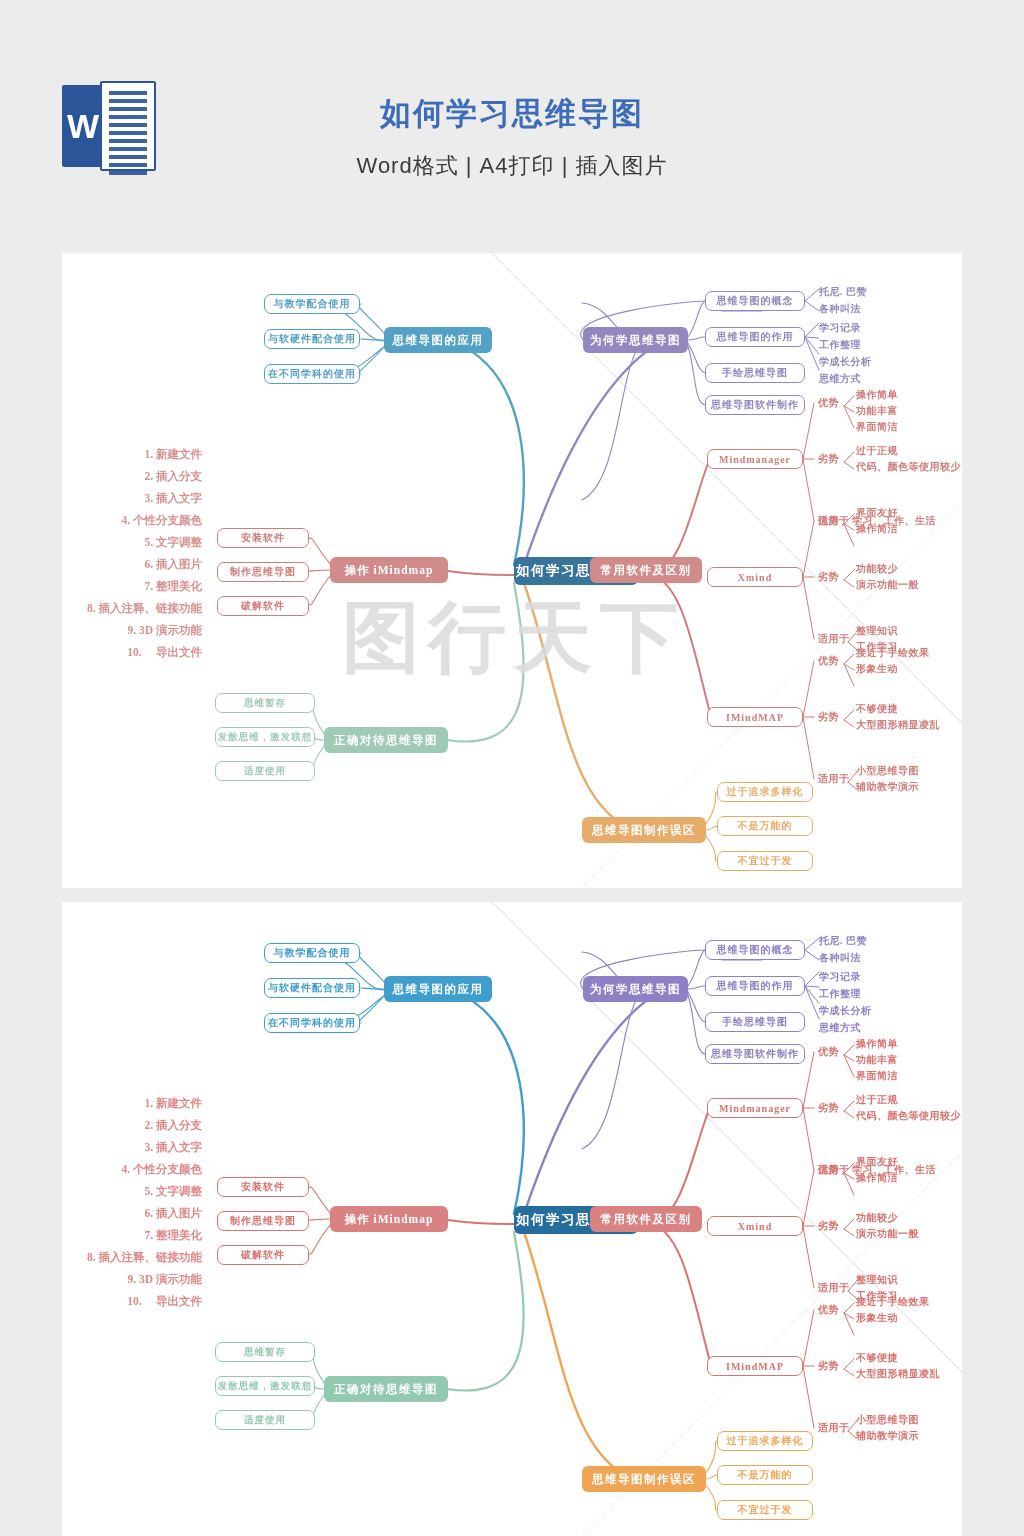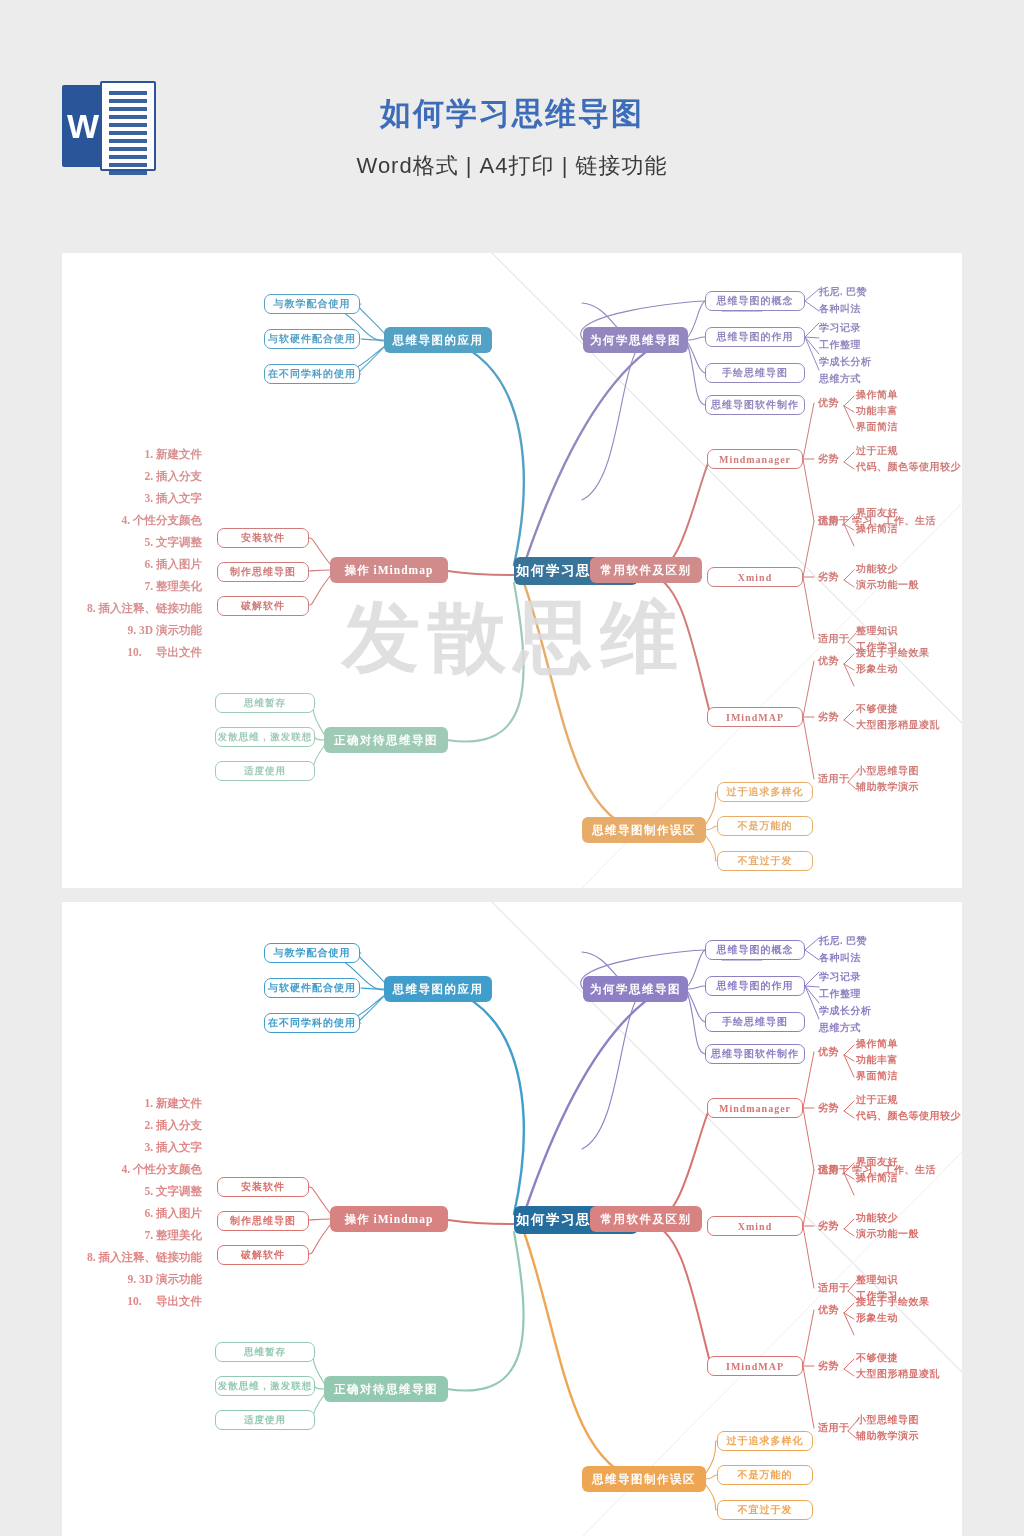--- a/index.html
+++ b/index.html
@@ -97,21 +97,21 @@
         <i></i>
         <i></i>
         <i></i>
         <i></i>
         <i></i>
         <i></i>
         <i></i>
     </div>
   </div>
   <div class="title">如何学习思维导图</div>
-  <div class="subtitle">Word格式 | A4打印 | 链接功能</div>
+  <div class="subtitle">Word格式 | A4打印 | 插入图片</div>
 </div>
 
 <div class="card card-1">
   <div class="canvas">
       <svg class="wires" viewBox="0 0 900 635">
         <path d="M 430 0 L 900 470" fill="none" stroke="#e6e6e6" stroke-width="1.2" stroke-linecap="round"></path>
         <path d="M 520 635 L 900 250" fill="none" stroke="#eeeeee" stroke-width="1" stroke-linecap="round"></path>
         <path d="M 452 312 C 470 230 470 120 390 88" fill="none" stroke="#3f9ecb" stroke-width="2.4" stroke-linecap="round"></path>
         <path d="M 462 312 C 500 200 545 120 600 88" fill="none" stroke="#8f7fc4" stroke-width="2.4" stroke-linecap="round"></path>
         <path d="M 452 322 C 420 322 400 320 386 318" fill="none" stroke="#d9736f" stroke-width="2" stroke-linecap="round"></path>
@@ -156,21 +156,21 @@
         <path d="M 782 411 L 792 401 M 782 411 L 792 417 M 782 411 L 792 433" fill="none" stroke="#d9736f" stroke-width="1" stroke-linecap="round"></path>
         <path d="M 782 467 L 792 457 M 782 467 L 792 474" fill="none" stroke="#d9736f" stroke-width="1" stroke-linecap="round"></path>
         <path d="M 786 529 L 794 520 M 786 529 L 794 536" fill="none" stroke="#d9736f" stroke-width="1" stroke-linecap="round"></path>
         <path d="M 262 481 C 246 456 252 450 253 450" fill="none" stroke="#93c9b0" stroke-width="1.1" stroke-linecap="round"></path>
         <path d="M 262 487 C 252 487 252 484 253 484" fill="none" stroke="#93c9b0" stroke-width="1.1" stroke-linecap="round"></path>
         <path d="M 262 493 C 246 516 252 518 253 518" fill="none" stroke="#93c9b0" stroke-width="1.1" stroke-linecap="round"></path>
         <path d="M 644 571 C 660 548 650 539 655 539" fill="none" stroke="#efa654" stroke-width="1.1" stroke-linecap="round"></path>
         <path d="M 644 577 C 652 577 650 573 655 573" fill="none" stroke="#efa654" stroke-width="1.1" stroke-linecap="round"></path>
         <path d="M 644 583 C 660 604 650 608 655 608" fill="none" stroke="#efa654" stroke-width="1.1" stroke-linecap="round"></path>
       </svg>
-      <div class="watermark">发散思维</div>
+      <div class="watermark">图行天下</div>
       <div class="node solid center-node" style="left: 452px; top: 304px; width: 124px; height: 28px; background: rgb(37, 109, 156); font-size: 13.5px; letter-spacing: 1.5px;">如何学习思维导图</div>
       <div class="node solid" style="left: 322px; top: 74px; width: 108px; height: 26px; background: rgb(63, 158, 203); font-size: 11.5px; letter-spacing: 1.5px;">思维导图的应用</div>
       <div class="node outline" style="left: 202px; top: 41px; width: 96px; height: 20px; color: rgb(63, 158, 203); border-color: rgb(63, 158, 203); font-size: 10px;">与教学配合使用</div>
       <div class="node outline" style="left: 202px; top: 76px; width: 96px; height: 20px; color: rgb(63, 158, 203); border-color: rgb(63, 158, 203); font-size: 10px;">与软硬件配合使用</div>
       <div class="node outline" style="left: 202px; top: 111px; width: 96px; height: 20px; color: rgb(63, 158, 203); border-color: rgb(63, 158, 203); font-size: 10px;">在不同学科的使用</div>
       <div class="node solid" style="left: 521px; top: 74px; width: 105px; height: 26px; background: rgb(143, 127, 196); font-size: 11.5px; letter-spacing: 1.5px;">为何学思维导图</div>
       <div class="node outline" style="left: 643px; top: 38px; width: 100px; height: 20px; color: rgb(143, 127, 196); border-color: rgb(143, 127, 196); font-size: 10px;">思维导图的概念</div>
       <div class="leaf" style="left: 757px; top: 32px; color: rgb(143, 127, 196); font-size: 10px;">托尼. 巴赞</div>
       <div class="leaf" style="left: 757px; top: 49px; color: rgb(143, 127, 196); font-size: 10px;">各种叫法</div>
       <div class="node outline" style="left: 643px; top: 74px; width: 100px; height: 20px; color: rgb(143, 127, 196); border-color: rgb(143, 127, 196); font-size: 10px;">思维导图的作用</div>

